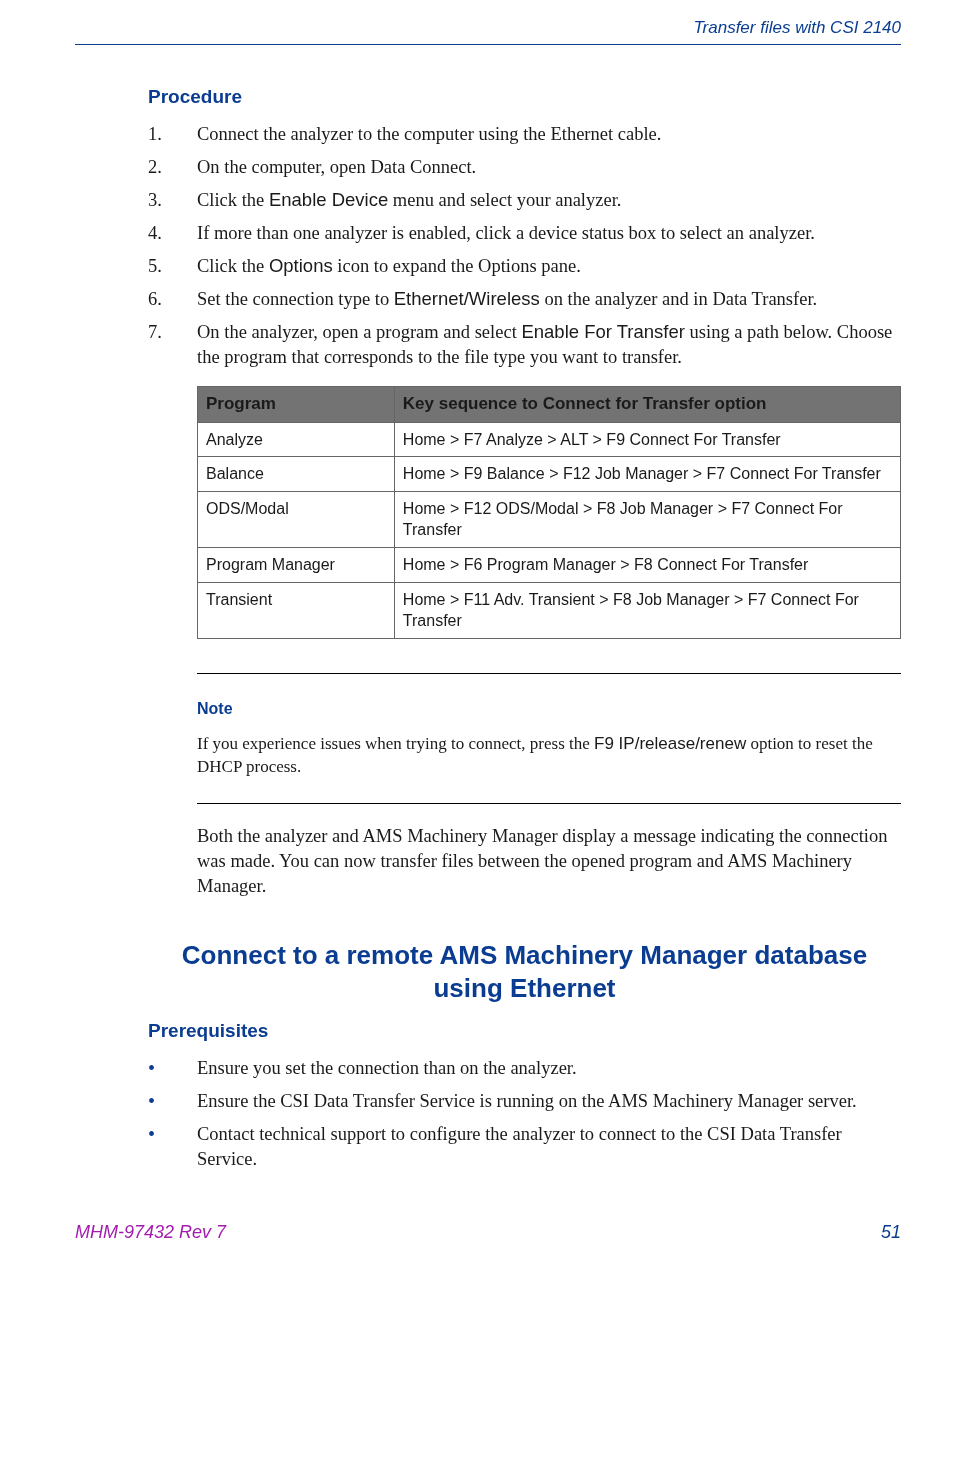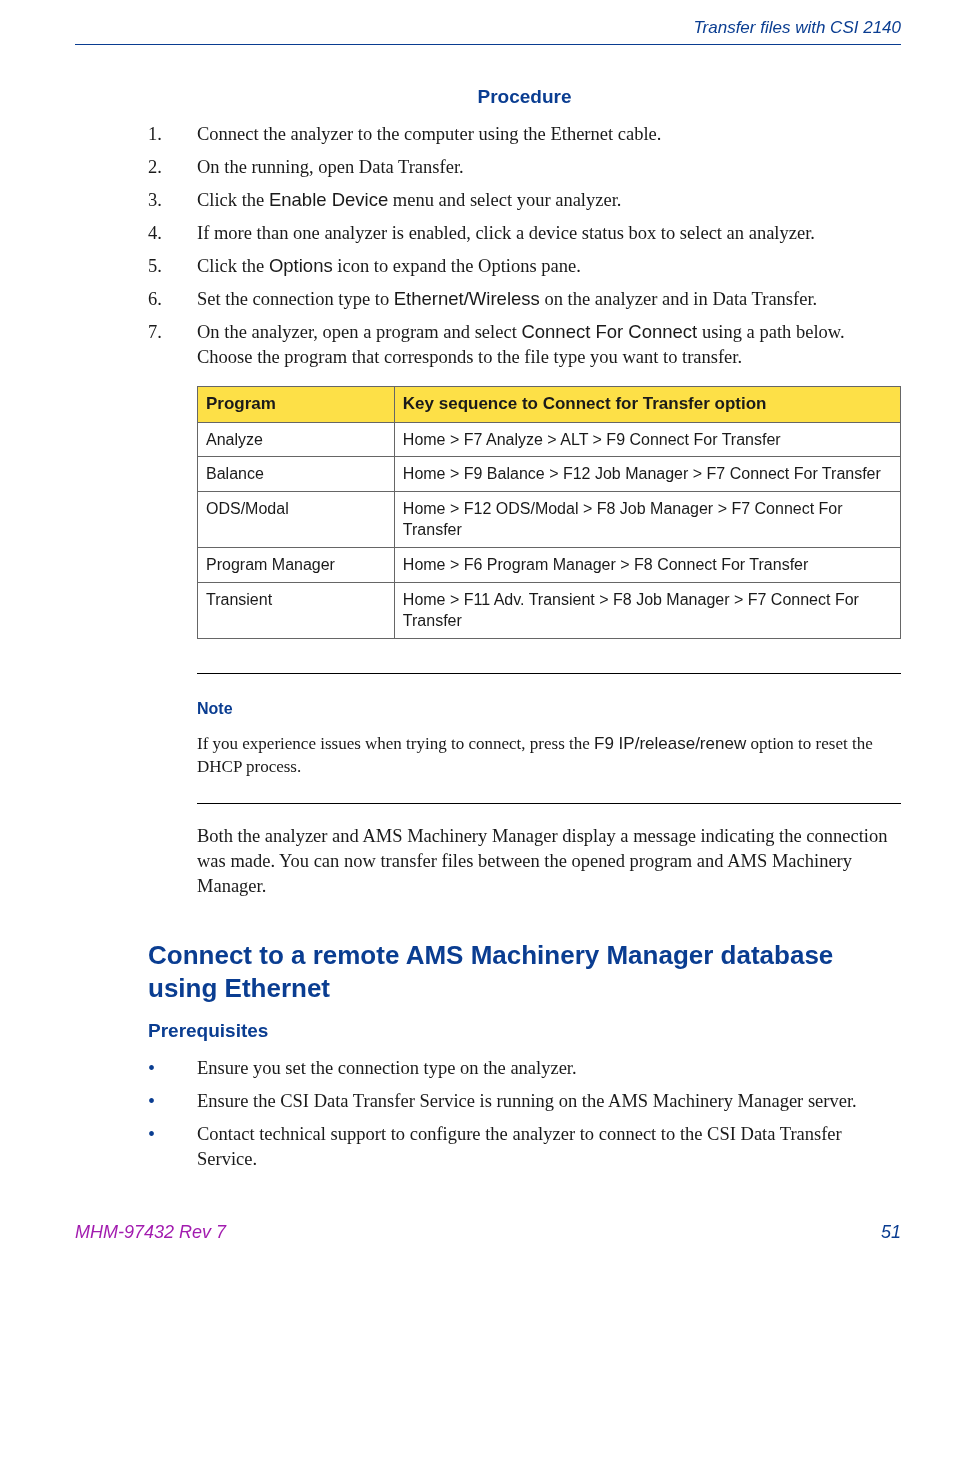--- a/index.html
+++ b/index.html
@@ -42,29 +42,29 @@
       top: 86px;
       left: 148px;
       right: 75px;
     }
     .h-procedure {
       color: #0a3d91;
       font-family: 'Segoe UI', Arial, sans-serif;
       font-weight: 700;
       font-size: 19px;
       margin: 0 0 14px 0;
-      text-align: center;
     }
     .h-section {
       color: #0a3d91;
       font-family: 'Segoe UI', Arial, sans-serif;
       font-weight: 700;
       font-size: 26px;
       line-height: 1.25;
       margin: 40px 0 10px 0;
+      text-align: center;
     }
     .h-prereq {
       color: #0a3d91;
       font-family: 'Segoe UI', Arial, sans-serif;
       font-weight: 700;
       font-size: 19px;
       margin: 16px 0 14px 0;
     }
     ol.steps {
       list-style: none;
@@ -94,21 +94,21 @@
       font-family: Arial, Helvetica, sans-serif;
       font-size: 16px;
     }
     table.keytab th, table.keytab td {
       border: 1px solid #666;
       padding: 6px 8px;
       text-align: left;
       vertical-align: top;
     }
     table.keytab th {
-      background: #fde047;
+      background: #737373;
       font-weight: 700;
       font-family: 'Segoe UI', Arial, sans-serif;
       font-size: 17px;
     }
     table.keytab th:first-child,
     table.keytab td:first-child { width: 28%; }
     .note-block {
       border-top: 1px solid #000;
       border-bottom: 1px solid #000;
       padding: 24px 0 10px 0;
@@ -180,41 +180,41 @@
   <div class="content">
     <div class="h-procedure">Procedure</div>
 
     <ol class="steps">
       <li>
         <span class="num">1.</span>
         <span>Connect the analyzer to the computer using the Ethernet cable.</span>
       </li>
       <li>
         <span class="num">2.</span>
-        <span>On the running, open Data Transfer.</span>
+        <span>On the computer, open Data Connect.</span>
       </li>
       <li>
         <span class="num">3.</span>
         <span>Click the </span><span class="ui">Enable Device</span><span> menu and select your analyzer.</span>
       </li>
       <li>
         <span class="num">4.</span>
         <span>If more than one analyzer is enabled, click a device status box to select an analyzer.</span>
       </li>
       <li>
         <span class="num">5.</span>
         <span>Click the </span><span class="ui">Options</span><span> icon to expand the Options pane.</span>
       </li>
       <li>
         <span class="num">6.</span>
         <span>Set the connection type to </span><span class="ui">Ethernet/Wireless</span><span> on the analyzer and in Data Transfer.</span>
       </li>
       <li>
         <span class="num">7.</span>
-        <span>On the analyzer, open a program and select </span><span class="ui">Connect For Connect</span><span> using a path below. Choose the program that corresponds to the file type you want to transfer.</span>
+        <span>On the analyzer, open a program and select </span><span class="ui">Enable For Transfer</span><span> using a path below. Choose the program that corresponds to the file type you want to transfer.</span>
 
         <table class="keytab">
           <thead>
             <tr>
               <th>Program</th>
               <th>Key sequence to Connect for Transfer option</th>
             </tr>
           </thead>
           <tbody>
             <tr>
@@ -248,21 +248,21 @@
         </div>
 
         <p class="body-para">Both the analyzer and AMS Machinery Manager display a message indicating the connection was made. You can now transfer files between the opened program and AMS Machinery Manager.</p>
       </li>
     </ol>
 
     <div class="h-section">Connect to a remote AMS Machinery Manager database using Ethernet</div>
     <div class="h-prereq">Prerequisites</div>
 
     <ul class="bullets">
-      <li><span>Ensure you set the connection type on the analyzer.</span></li>
+      <li><span>Ensure you set the connection than on the analyzer.</span></li>
       <li><span>Ensure the CSI Data Transfer Service is running on the AMS Machinery Manager server.</span></li>
       <li><span>Contact technical support to configure the analyzer to connect to the CSI Data Transfer Service.</span></li>
     </ul>
   </div>
 
   <div class="footer-left">MHM-97432 Rev 7</div>
   <div class="footer-right">51</div>
 </div>
 
 </body></html>

